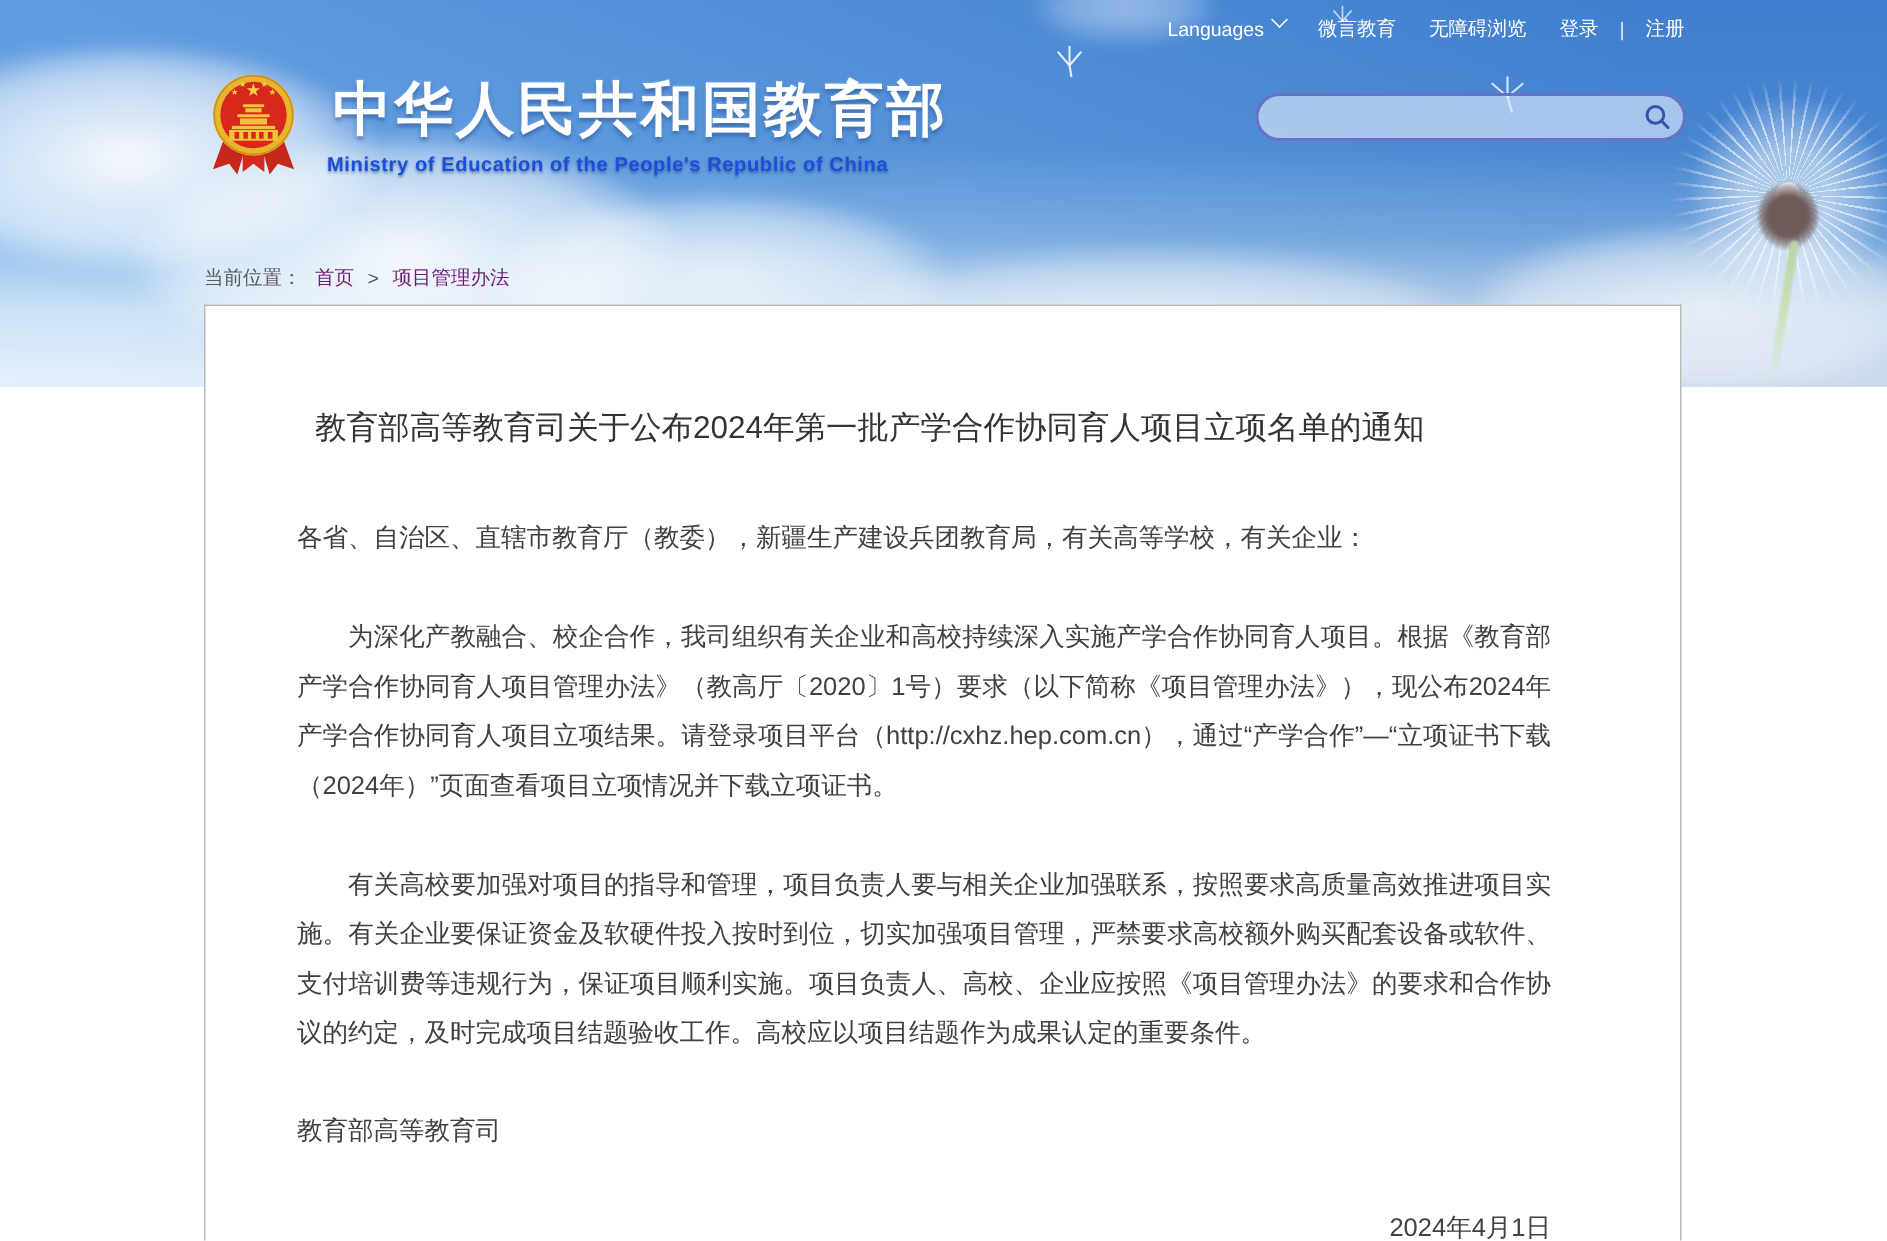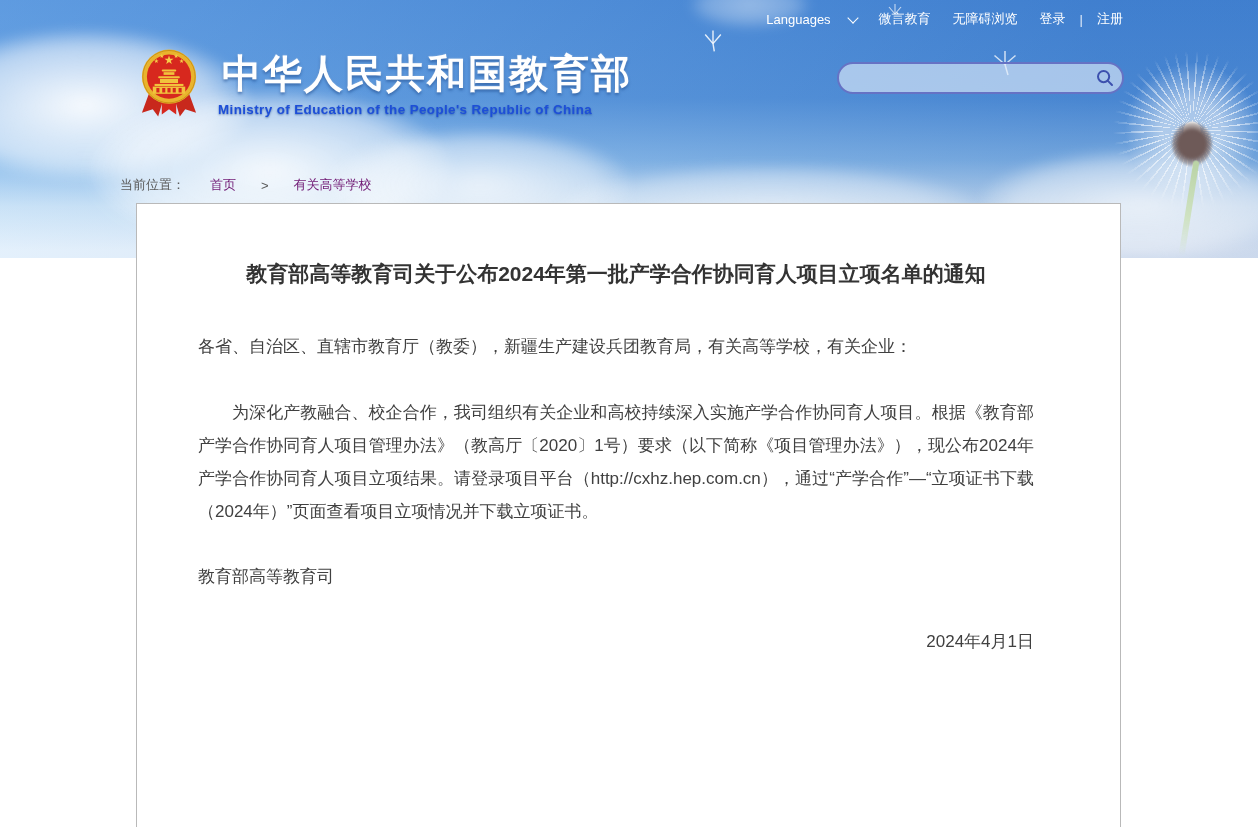--- a/index.html
+++ b/index.html
@@ -38,49 +38,49 @@
   .fluff-glow{position:absolute;left:28px;top:18px;width:140px;height:140px;border-radius:50%;
     background:radial-gradient(circle,rgba(255,255,255,.5) 0 30%,rgba(255,255,255,0) 68%);}
   .fluff-core{position:absolute;left:78px;top:80px;width:40px;height:44px;border-radius:50%;
     background:radial-gradient(circle,#6e5a58 0 45%,rgba(110,95,90,.35) 70%,rgba(110,95,90,0) 100%);filter:blur(1px);}
   .stem{position:absolute;left:92px;top:118px;width:6px;height:96px;border-radius:3px;
     background:linear-gradient(to bottom,#b9d3a5,#cfe2c2 60%,rgba(220,235,215,0));transform:rotate(9deg);filter:blur(.6px);}
   
   .topnav{position:absolute;top:10px;right:135px;display:flex;align-items:center;gap:22px;
     font-size:13px;color:#ffffff;z-index:5;}
   .topnav a{color:#ffffff;text-decoration:none;cursor:pointer;}
-  .lang{display:flex;align-items:center;gap:18px;cursor:pointer;}
+  .lang{display:flex;align-items:flex-start;gap:6px;cursor:pointer;}
   .chev{width:7px;height:7px;border-right:1.6px solid #fff;border-bottom:1.6px solid #fff;
     transform:rotate(45deg);margin-top:-3px;display:inline-block;}
   .navsep{opacity:.85;margin:0 -8px;}
   
   .logo{position:absolute;left:140px;top:46px;display:flex;align-items:flex-start;z-index:4;}
   .emblem{width:58px;height:74px;flex:0 0 auto;}
   .titles{margin-left:20px;margin-top:4px;}
   .site-title{font-size:39px;font-weight:bold;color:#ffffff;letter-spacing:2px;line-height:1.05;
     text-shadow:0 2px 3px rgba(15,60,130,.55),0 0 2px rgba(255,255,255,.4);margin:4px;}
   .site-sub{font-size:13.4px;font-weight:bold;color:#1d4ed8;letter-spacing:.4px;margin-top:7px;
     text-shadow:0 1px 2px rgba(15,60,130,.55);}
   
   .search{position:absolute;left:837px;top:62px;width:287px;height:32px;box-sizing:border-box;
     border:2px solid #6672c4;border-radius:17px;background:rgba(226,238,250,.62);
     display:flex;align-items:center;z-index:5;}
   .search input{flex:1;border:none;outline:none;background:transparent;height:26px;
     padding:0 6px 0 16px;font-size:14px;color:#334;}
   .search-btn{width:34px;height:28px;border:none;background:transparent;cursor:pointer;
     display:flex;align-items:center;justify-content:center;padding:0;}
   
-  .crumbs{position:absolute;left:120px;top:176px;font-size:13px;color:#5a5a5a;z-index:4;
-    display:flex;gap:25px;align-items:center;}
+  .crumbs{position:absolute;left:136px;top:176px;font-size:13px;color:#5a5a5a;z-index:4;
+    display:flex;gap:9px;align-items:center;}
   .crumbs a{color:#701a75;text-decoration:none;cursor:pointer;}
   
   .panel{position:absolute;left:136px;top:203px;width:985px;height:660px;box-sizing:border-box;
     background:#ffffff;border:1px solid #b9b9b9;border-bottom:none;z-index:3;}
   .panel-inner{padding:56px 86px 20px 61px;}
-  .doc-title{font-size:21px;font-weight:bold;color:#333333;text-align:center;margin:0;line-height:1.35;}
+  .doc-title{font-size:21px;font-weight:normal;color:#333333;text-align:left;margin:12px;line-height:1.35;}
   .doc-body{margin-top:42px;font-size:17px;color:#404040;line-height:33px;}
   .salutation{margin:0;}
   .para{margin:33px 0 0 0;text-indent:2em;text-align:justify;}
   .sig{margin-top:32px;text-align:left;}
   .doc-date{margin-top:32px;text-align:right;}
 </style>
 </head>
 <body>
 
 <div class="sky">
@@ -181,26 +181,27 @@
       <circle cx="8.6" cy="8.6" r="5.6" fill="none" stroke="#3c50ae" stroke-width="2"></circle>
       <line x1="12.9" y1="12.9" x2="17" y2="17" stroke="#3c50ae" stroke-width="2" stroke-linecap="round"></line>
     </svg>
   </button>
 </div>
 
 <div class="crumbs">
   <span>当前位置：</span>
   <a>首页</a>
   <span>&gt;</span>
-  <a>有关高等学校</a>
+  <a>项目管理办法</a>
 </div>
 
 <div class="panel">
   <div class="panel-inner">
     <h2 class="doc-title">教育部高等教育司关于公布2024年第一批产学合作协同育人项目立项名单的通知</h2>
     <div class="doc-body">
       <p class="salutation">各省、自治区、直辖市教育厅（教委），新疆生产建设兵团教育局，有关高等学校，有关企业：</p>
       <p class="para">为深化产教融合、校企合作，我司组织有关企业和高校持续深入实施产学合作协同育人项目。根据《教育部产学合作协同育人项目管理办法》（教高厅〔2020〕1号）要求（以下简称《项目管理办法》），现公布2024年产学合作协同育人项目立项结果。请登录项目平台（http://cxhz.hep.com.cn），通过“产学合作”—“立项证书下载（2024年）”页面查看项目立项情况并下载立项证书。</p>
+      <p class="para">有关高校要加强对项目的指导和管理，项目负责人要与相关企业加强联系，按照要求高质量高效推进项目实施。有关企业要保证资金及软硬件投入按时到位，切实加强项目管理，严禁要求高校额外购买配套设备或软件、支付培训费等违规行为，保证项目顺利实施。项目负责人、高校、企业应按照《项目管理办法》的要求和合作协议的约定，及时完成项目结题验收工作。高校应以项目结题作为成果认定的重要条件。</p>
       <p class="sig">教育部高等教育司</p>
       <p class="doc-date">2024年4月1日</p>
     </div>
   </div>
 </div>
 
 </body></html>

